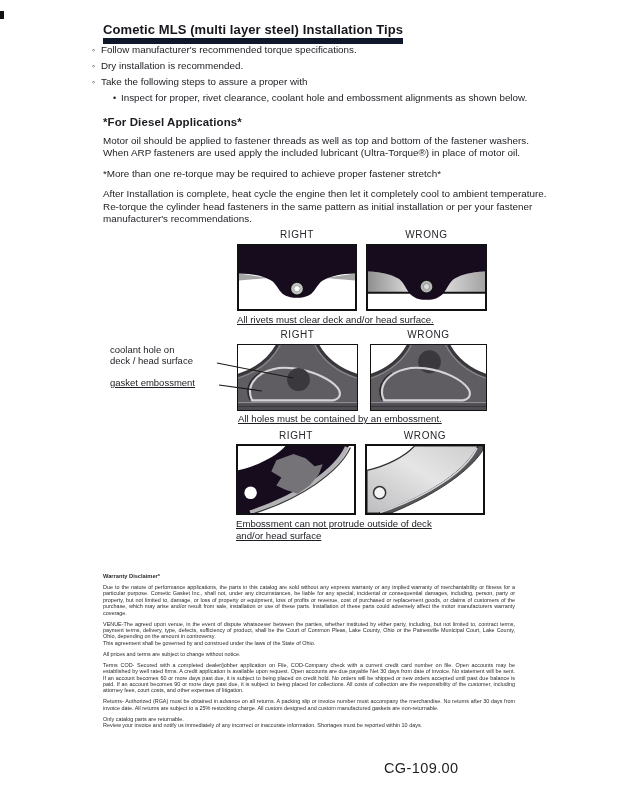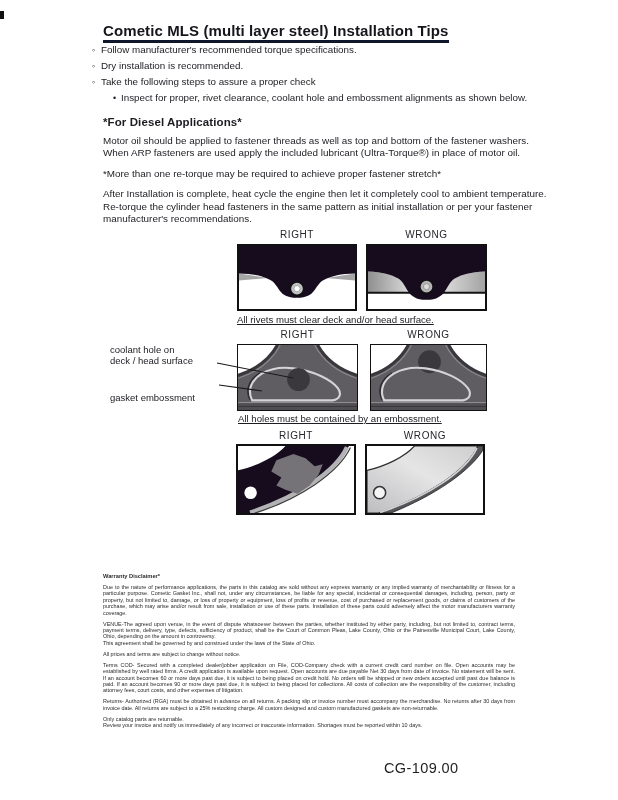--- a/index.html
+++ b/index.html
@@ -5,22 +5,22 @@
   * { margin:0; padding:0; box-sizing:border-box; }
   html,body { background:#ffffff; }
   .page {
     position:relative; width:618px; height:800px; background:#ffffff;
     font-family:"Liberation Sans", sans-serif; color:#1b1b1b; overflow:hidden;
   }
   .reg-mark { position:absolute; left:0; top:11px; width:4px; height:8px; background:#111; }
 
   .title {
     position:absolute; left:103px; top:22px;
-    font-size:15px; font-weight:bold; color:#15151c;
-    border-bottom:3px solid #0f172a; padding-bottom:1px; letter-spacing:0.1px;
+    font-size:13px; font-weight:bold; color:#15151c;
+    border-bottom:6px solid #0f172a; padding-bottom:1px; letter-spacing:0.1px;
   }
 
   .tips { position:absolute; left:92px; top:42px; font-size:9.8px; line-height:16px; color:#1c1c22; }
   .tip-line { white-space:nowrap; }
   .tip-line .m1 { display:inline-block; width:9px; font-size:9px; color:#1c1c22; }
   .tip-sub { margin-left:21px; }
   .tip-sub .m2 { display:inline-block; width:8px; font-size:9px; }
 
   .diesel { position:absolute; left:103px; top:116px; width:452px; color:#1c1c22; }
   .diesel h2 { font-size:11.5px; font-weight:bold; margin-bottom:7px; letter-spacing:0.1px; }
@@ -49,21 +49,21 @@
 
 <div class="page">
 
   <div class="reg-mark"></div>
 
   <h1 class="title">Cometic MLS (multi layer steel) Installation Tips</h1>
 
   <div class="tips">
     <div class="tip-line"><span class="m1">◦</span><span>Follow manufacturer's recommended torque specifications.</span></div>
     <div class="tip-line"><span class="m1">◦</span><span>Dry installation is recommended.</span></div>
-    <div class="tip-line"><span class="m1">◦</span><span>Take the following steps to assure a proper check</span></div>
+    <div class="tip-line"><span class="m1">◦</span><span>Take the following steps to assure a proper with</span></div>
     <div class="tip-line tip-sub"><span class="m2">•</span><span>Inspect for proper, rivet clearance, coolant hole and embossment alignments as shown below.</span></div>
   </div>
 
   <div class="diesel">
     <h2>*For Diesel Applications*</h2>
     <p>Motor oil should be applied to fastener threads as well as top and bottom of the fastener washers. When ARP fasteners are used apply the included lubricant (Ultra-Torque®) in place of motor oil.</p>
     <p>*More than one re-torque may be required to achieve proper fastener stretch*</p>
     <p>After Installation is complete, heat cycle the engine then let it completely cool to ambient temperature. Re-torque the cylinder head fasteners in the same pattern as initial installation or per your fastener manufacturer's recommendations.</p>
   </div>
 
@@ -103,21 +103,21 @@
     </svg>
   </div>
 
   <div class="fig-caption" style="left:237px;top:314px;">All rivets must clear deck and/or head surface.</div>
 
   <div class="fig-label" style="left:237px;top:329px;width:121px;">RIGHT</div>
   <div class="fig-label" style="left:370px;top:329px;width:117px;">WRONG</div>
 
   <div class="callout preline" style="top:345px;">coolant hole on
 deck / head surface</div>
-  <div class="callout" style="top:393px;">gasket embossment</div>
+  <div class="callout" style="top:378px;text-decoration:underline;">gasket embossment</div>
 
   <div class="fig-box border-thin" style="left:237px;top:344px;width:121px;height:67px;">
     <svg viewBox="0 0 118 64" preserveAspectRatio="none">
       <rect width="118" height="64" fill="#605d62"></rect>
       <path d="M0,0 H39 C32,13 18,24 0,30 Z" fill="#ffffff"></path>
       <path d="M39,0 C32,13 18,24 0,30" fill="none" stroke="#39363c" stroke-width="3"></path>
       <path d="M42,0 C34.5,14 20,26.5 0,32.8" fill="none" stroke="#8d8a8f" stroke-width="1.1"></path>
       <path d="M118,0 H79 C86,13 100,24 118,30 Z" fill="#ffffff"></path>
       <path d="M79,0 C86,13 100,24 118,30" fill="none" stroke="#39363c" stroke-width="3"></path>
       <path d="M76,0 C83.5,14 98,26.5 118,32.8" fill="none" stroke="#8d8a8f" stroke-width="1.1"></path>
@@ -174,20 +174,22 @@
         </linearGradient>
       </defs>
       <rect width="115" height="66" fill="#ffffff"></rect>
       <path d="M47,0 H110 C99,24 60,50 12,66 H0 V24 C18,20 37,11 47,0 Z" fill="url(#g3)" stroke="#2f2f2f" stroke-width="1.2"></path>
       <path d="M110,0 C99,24 60,50 12,66 L24,66 C66,49 101,26 115,4 L115,0 Z" fill="#57545a" stroke="#222" stroke-width="0.8"></path>
       <path d="M109,2 C98,25 60,50 13,65.5" fill="none" stroke="#d7d6d8" stroke-width="1.6"></path>
       <circle cx="12.5" cy="46" r="6" fill="#f4f4f4" stroke="#333" stroke-width="1.5"></circle>
     </svg>
   </div>
 
+  <div class="fig-caption preline" style="left:236px;top:518px;">Embossment can not protrude outside of deck
+and/or head surface</div>
 
   <svg class="leader-overlay" viewBox="0 0 618 800">
     <line x1="217" y1="363" x2="293" y2="378" stroke="#1a1a1a" stroke-width="1.1"></line>
     <line x1="219" y1="385" x2="262" y2="391" stroke="#1a1a1a" stroke-width="1.1"></line>
   </svg>
 
   <div class="legal">
     <h3>Warranty Disclaimer*</h3>
     <p class="preline">Due to the nature of performance applications, the parts in this catalog are sold without any express warranty or any implied warranty of merchantability or fitness for a particular purpose.  Cometic Gasket Inc., shall not, under any circumstances, be liable for any special, incidental or consequential damages, including, person, party or property, but not limited to, damage, or loss of property or equipment, loss of profits or revenue, cost of purchased or replacement goods, or claims of customers of the purchase, which may arise and/or result from sale, installation or use of these parts.  Installation of these parts could adversely affect the motor manufacturers warranty coverage.</p>
     <p class="preline">VENUE-The agreed upon venue, in the event of dispute whatsoever between the parties, whether instituted by either party, including, but not limited to, contract terms, payment terms, delivery, type, defects, sufficiency of product, shall be the Court of Common Pleas, Lake County, Ohio or the Painesville Municipal Court, Lake County, Ohio, depending on the amount in controversy.

